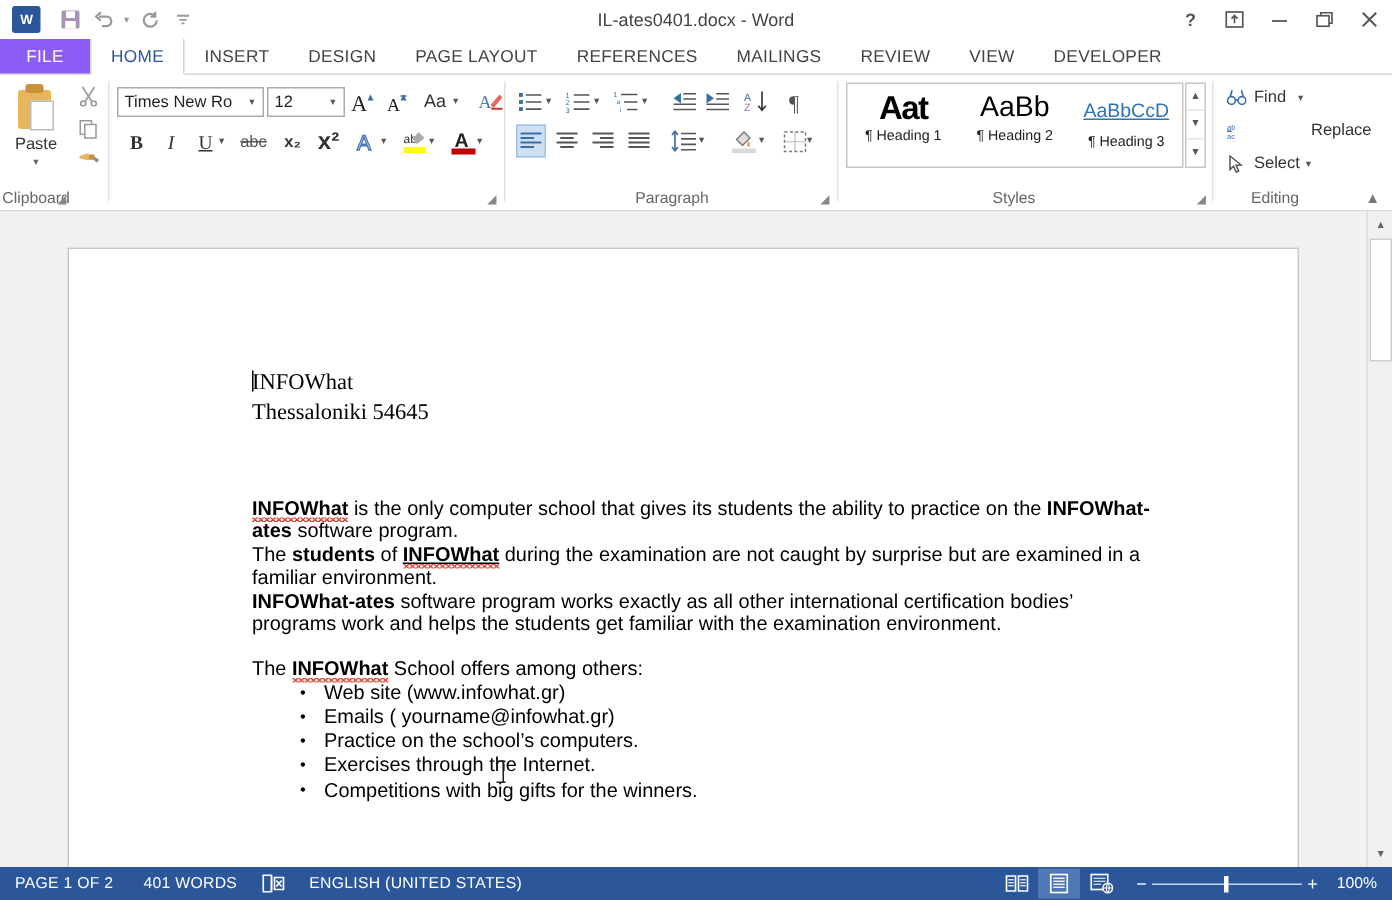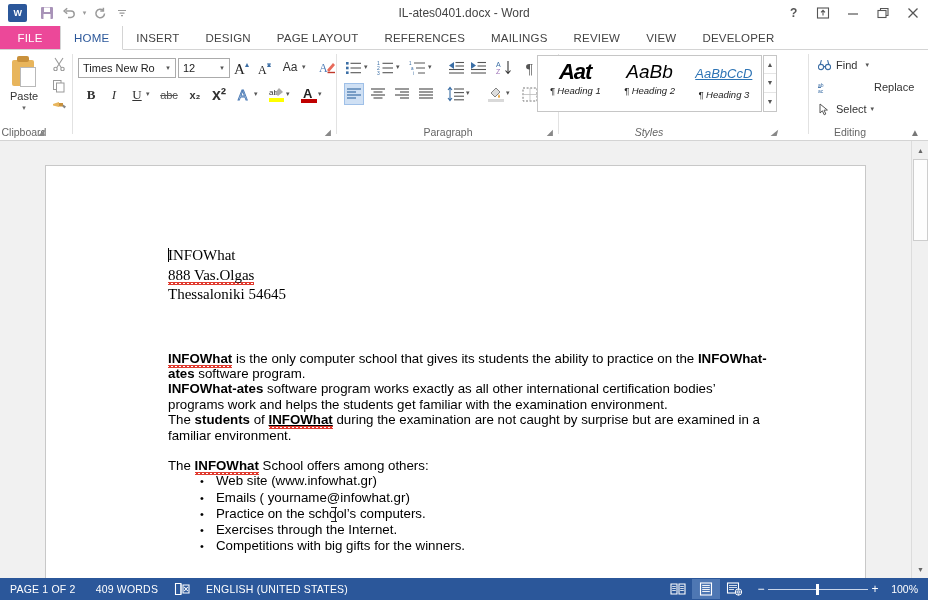--- a/index.html
+++ b/index.html
@@ -42,21 +42,21 @@
   }
   .win-btn.close { font-size:16px; }
 
   
   .tabstrip {
     position:absolute; left:0; top:26px; width:928px; height:24px;
     background:#ffffff; border-bottom:1px solid #d4d4d4;
     display:flex; align-items:stretch;
   }
   .tab-file {
-    width:60px; background:#ec4899; color:#fff; font-size:11.5px;
+    width:60px; background:#8b5cf6; color:#fff; font-size:11.5px;
     display:flex; align-items:center; justify-content:center; letter-spacing:.2px;
   }
   .tab {
     padding:0 13px; font-size:11.5px; color:#444;
     display:flex; align-items:center; letter-spacing:.2px;
   }
   .tab.active {
     color:#2b579a; background:#fff;
     border-left:1px solid #d4d4d4; border-right:1px solid #d4d4d4;
     border-bottom:1px solid #fff; margin-bottom:-1px;
@@ -101,21 +101,21 @@
   }
   .rb-btn.small { width:22px; height:22px; }
   .caret { font-size:7px; color:#555; }
 
   
   #g-para { left:338px; width:220px; }
   .pbtn { position:absolute; width:20px; height:22px; display:flex; align-items:center; justify-content:center; }
   .pbtn.sel { background:#cfe0f4; border:1px solid #9fc0e8; }
 
   
-  #g-styles { left:533px; width:248px;font-style:italic; }
+  #g-styles { left:560px; width:248px; }
   .stylebox { position:absolute; left:4px; top:5px; width:225px; height:57px; border:1px solid #c6c6c6; background:#fff; display:flex; }
   .style-item { width:75px; text-align:center; padding-top:3px; }
   .style-prev { font-size:22px; line-height:26px; color:#000; }
   .style-prev.h1 { font-weight:bold; letter-spacing:-1px; }
   .style-prev.h2 { font-size:19px; }
   .style-prev.h3 { font-size:13px; color:#2e74b5; text-decoration:underline; line-height:30px; }
   .style-name { font-size:9.5px; color:#222; white-space:nowrap; }
   .style-scroll { position:absolute; left:230px; top:5px; width:14px; height:57px; border:1px solid #c6c6c6; background:#fff; }
   .ss-b { height:18.3px; display:flex; align-items:center; justify-content:center; font-size:7px; color:#555; border-bottom:1px solid #e5e5e5;}
 
@@ -618,34 +618,33 @@
       <div class="collapse-ribbon">▲</div>
     </div>
   </div>
 
   <div class="docarea">
     <div class="page">
       <div class="doc-content">
 
         <div class="addr">
           <div><span class="caretline"></span><span>INFOWhat</span></div>
-          <div><span class="sqg">888 Vas.Olgas</span></div>
           <div><span>Thessaloniki 54645</span></div>
         </div>
 
         <div class="spacer"></div>
 
         <p class="body-p">
           <b class="sq sqg">INFOWhat</b><span> is the only computer school that gives its students the ability to practice on the </span><b>INFOWhat-ates</b><span> software program.</span>
         </p>
         <p class="body-p">
-          <b>INFOWhat-ates</b><span> software program works exactly as all other international certification bodies’ programs work and helps the students get familiar with the examination environment.</span>
+          <span>The </span><b>students</b><span> of </span><b class="sqg" style="text-decoration:underline;">INFOWhat</b><span> during the examination are not caught by surprise but are examined in a familiar environment.</span>
         </p>
         <p class="body-p">
-          <span>The </span><b>students</b><span> of </span><b class="sqg" style="text-decoration:underline;">INFOWhat</b><span> during the examination are not caught by surprise but are examined in a familiar environment.</span>
+          <b>INFOWhat-ates</b><span> software program works exactly as all other international certification bodies’ programs work and helps the students get familiar with the examination environment.</span>
         </p>
 
         <div class="spacer-sm"></div>
 
         <p class="body-p">
           <span>The </span><b class="sq sqg">INFOWhat</b><span> School offers among others:</span>
         </p>
 
         <ul class="blist">
           <li>Web site (www.infowhat.gr)</li>
@@ -662,21 +661,21 @@
   </div>
 
   <div class="vscroll">
     <div class="sc-arrow sc-up">▲</div>
     <div class="sc-thumb"></div>
     <div class="sc-arrow sc-dn">▼</div>
   </div>
 
   <div class="statusbar">
     <div class="sb-item">PAGE 1 OF 2</div>
-    <div class="sb-item">409 WORDS</div>
+    <div class="sb-item">401 WORDS</div>
     <div class="sb-item" style="padding:0 6px;">
       <svg width="16" height="14" viewBox="0 0 16 14">
           <path d="M1.5 1.5 H7 V12.5 H1.5 Z" fill="none" stroke="#fff" stroke-width="1.1"></path>
           <path d="M7 2.2 V11.8" stroke="#fff" stroke-width="1"></path>
           <path d="M9 3 H15 V11 H9 Z" fill="none" stroke="#fff" stroke-width="1.1"></path>
           <path d="M10.2 5 L13.8 9 M13.8 5 L10.2 9" stroke="#fff" stroke-width="1.1"></path>
         </svg>
     </div>
     <div class="sb-item">ENGLISH (UNITED STATES)</div>
 

